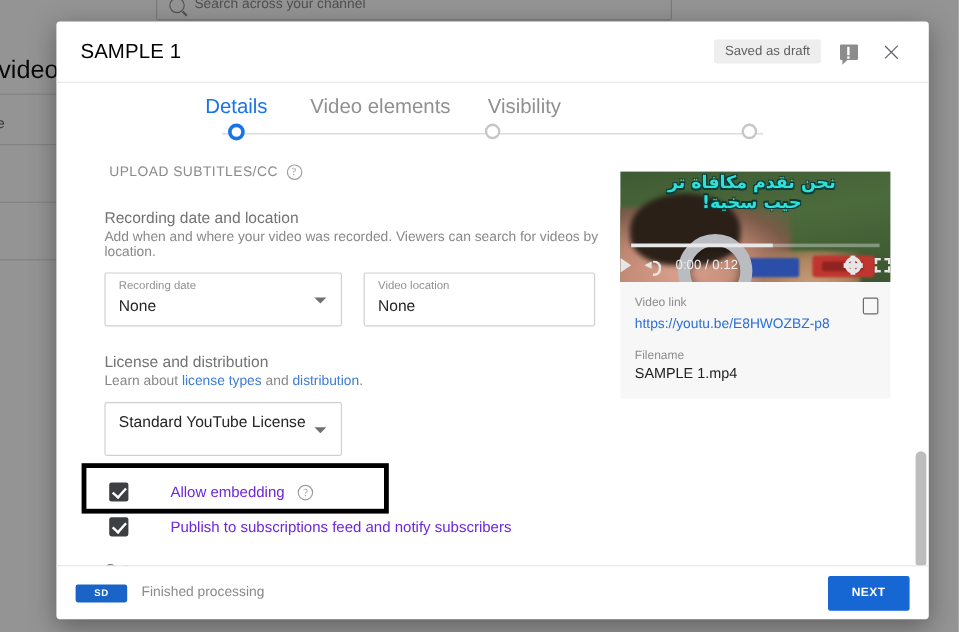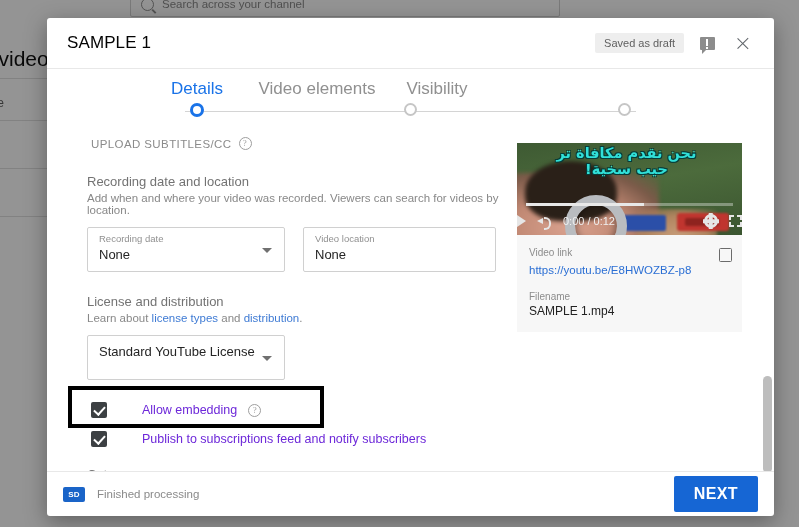--- a/index.html
+++ b/index.html
@@ -388,30 +388,30 @@
   }
 
   
   .dlg-footer {
     height: 45px; flex: none;
     border-top: 1px solid #e8e8e8;
     display: flex; align-items: center;
     padding: 0 16px 0 16px; gap: 12px;
   }
   .sd-badge {
-    width: 22px; height: 15px; background: #1a64c8; border-radius: 2px;
+    width: 43px; height: 15px; background: #1a64c8; border-radius: 2px;
     color: #fff; font-size: 8px; font-weight: bold;
     display: flex; align-items: center; justify-content: center;
     letter-spacing: 0.3px;
   }
   .proc-txt { font-size: 11.5px; color: #8a8a8a; }
   .next-btn {
     margin-left: auto;
     background: #1666d4; color: #fff;
-    font-size: 16px; font-weight: bold; letter-spacing: 0.4px;
+    font-size: 10px; font-weight: bold; letter-spacing: 0.4px;
     padding: 9px 20px; border-radius: 2px; border: none;
     cursor: pointer; font-family: "Liberation Sans", sans-serif;
   }
 </style>
 </head>
 <body>
 
 <div id="backdrop">
   <div class="bg-page">
     <div class="bg-searchbar">

